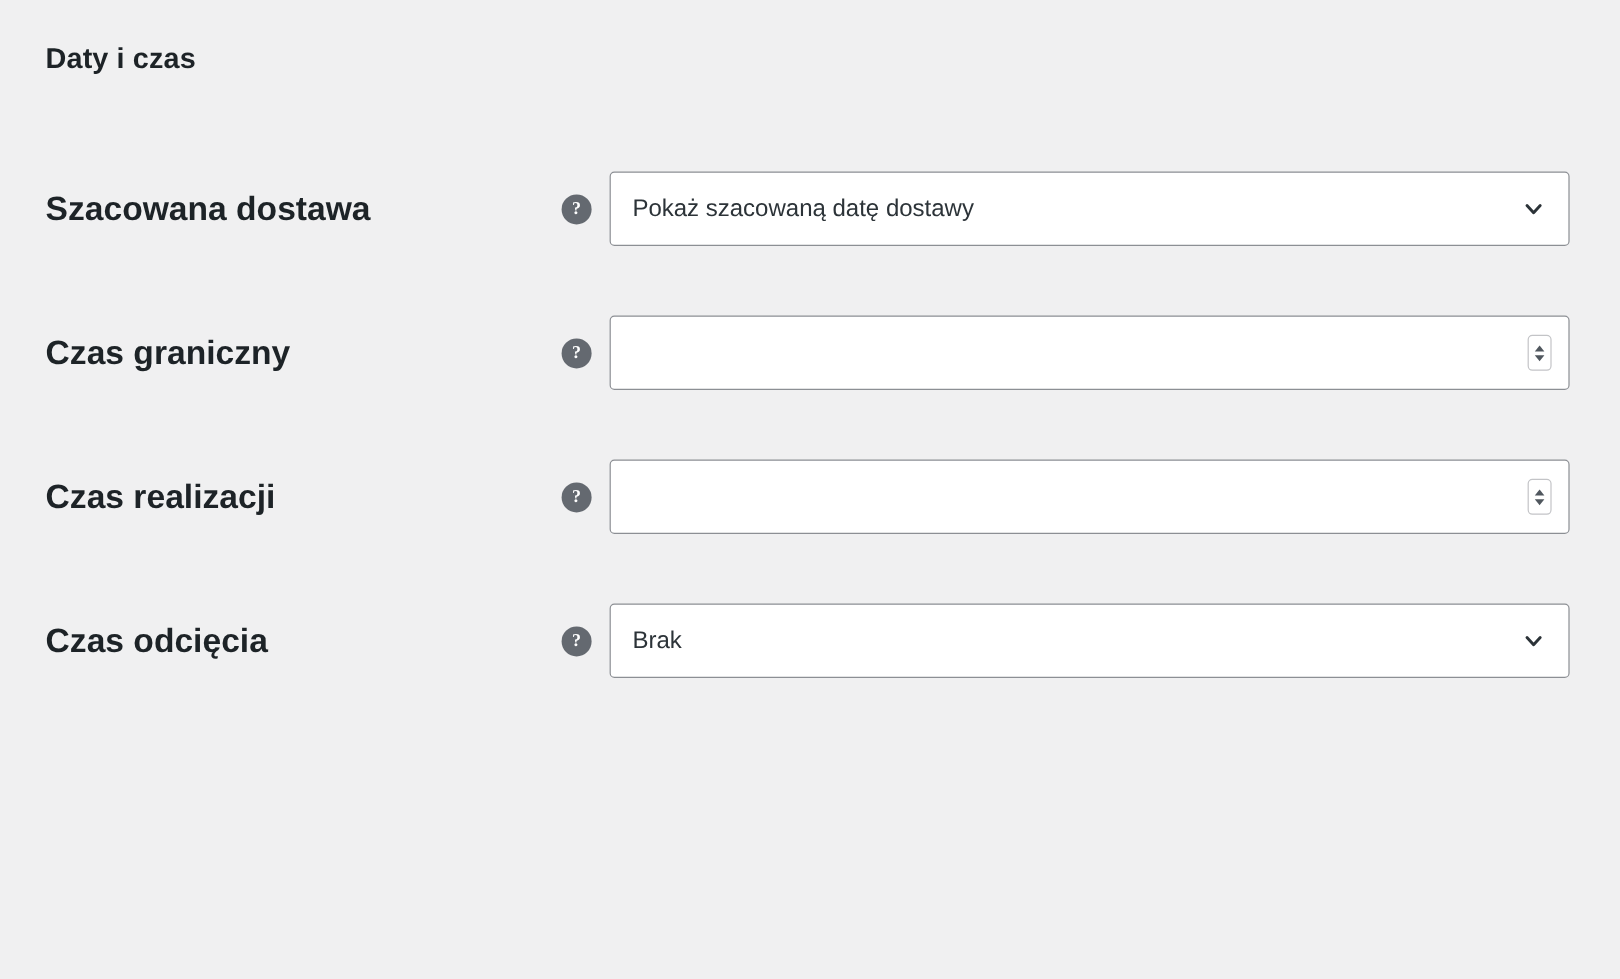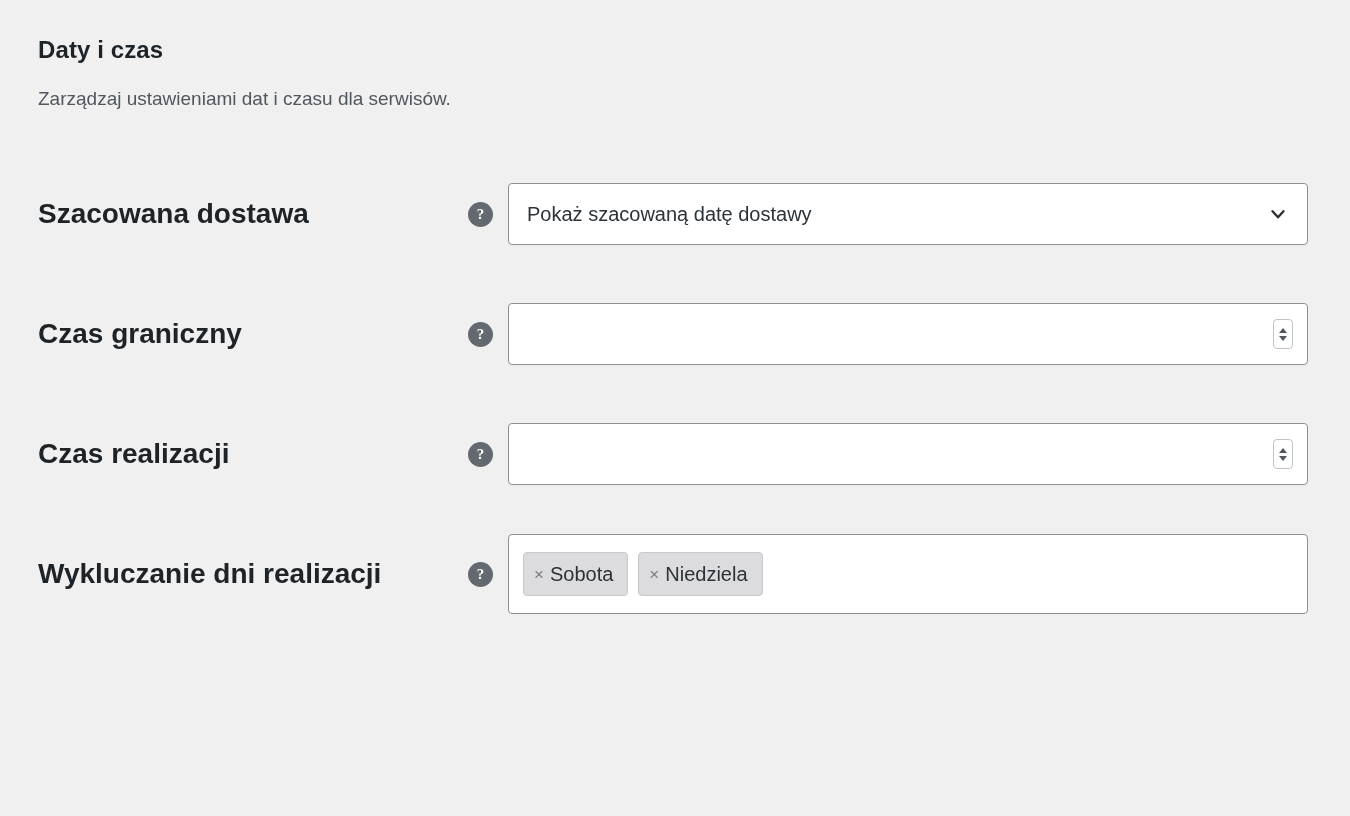--- a/index.html
+++ b/index.html
@@ -164,21 +164,20 @@
     cursor: pointer;
     line-height: 1;
   }
 </style>
 </head>
 <body>
 
 <div class="page">
 
   <h2 class="section-title">Daty i czas</h2>
-  <p class="section-desc">Zarządzaj ustawieniami dat i czasu dla serwisów.</p>
 
   <table class="form-table">
     <tbody>
 
       <tr class="form-row">
         <td class="label-cell">
           <span class="field-label">Szacowana dostawa</span>
         </td>
         <td class="help-cell">
           <span class="help-icon">?</span>
@@ -224,37 +223,35 @@
           <div class="control">
             <span class="control-value"></span>
             <span class="spinner">
               <span class="arrow up"></span>
               <span class="arrow down"></span>
             </span>
           </div>
         </td>
       </tr>
 
-
-      <tr class="form-row">
-        <td class="label-cell">
-          <span class="field-label">Wykluczanie dni realizacji</span>
-        </td>
-        <td class="help-cell">
-          <span class="help-icon">?</span>
-        </td>
-        <td class="input-cell">
-          <div class="control tokens">
-            <span class="token">
-              <span class="remove">×</span>
-              <span>Sobota</span>
-            </span>
-            <span class="token">
-              <span class="remove">×</span>
-              <span>Niedziela</span>
-            </span>
-          </div>
-        </td>
-      </tr>
+      <tr class="form-row">
+        <td class="label-cell">
+          <span class="field-label">Czas odcięcia</span>
+        </td>
+        <td class="help-cell">
+          <span class="help-icon">?</span>
+        </td>
+        <td class="input-cell">
+          <div class="control select">
+            <span class="control-value">Brak</span>
+            <span class="chevron">
+              <svg viewBox="0 0 20 20" width="22" height="22" aria-hidden="true">
+                <path d="M5 7.5 L10 13 L15 7.5" fill="none" stroke="currentColor" stroke-width="2.2" stroke-linecap="round" stroke-linejoin="round"></path>
+              </svg>
+            </span>
+          </div>
+        </td>
+      </tr>
+
 
     </tbody>
   </table>
 </div>
 
 </body></html>

